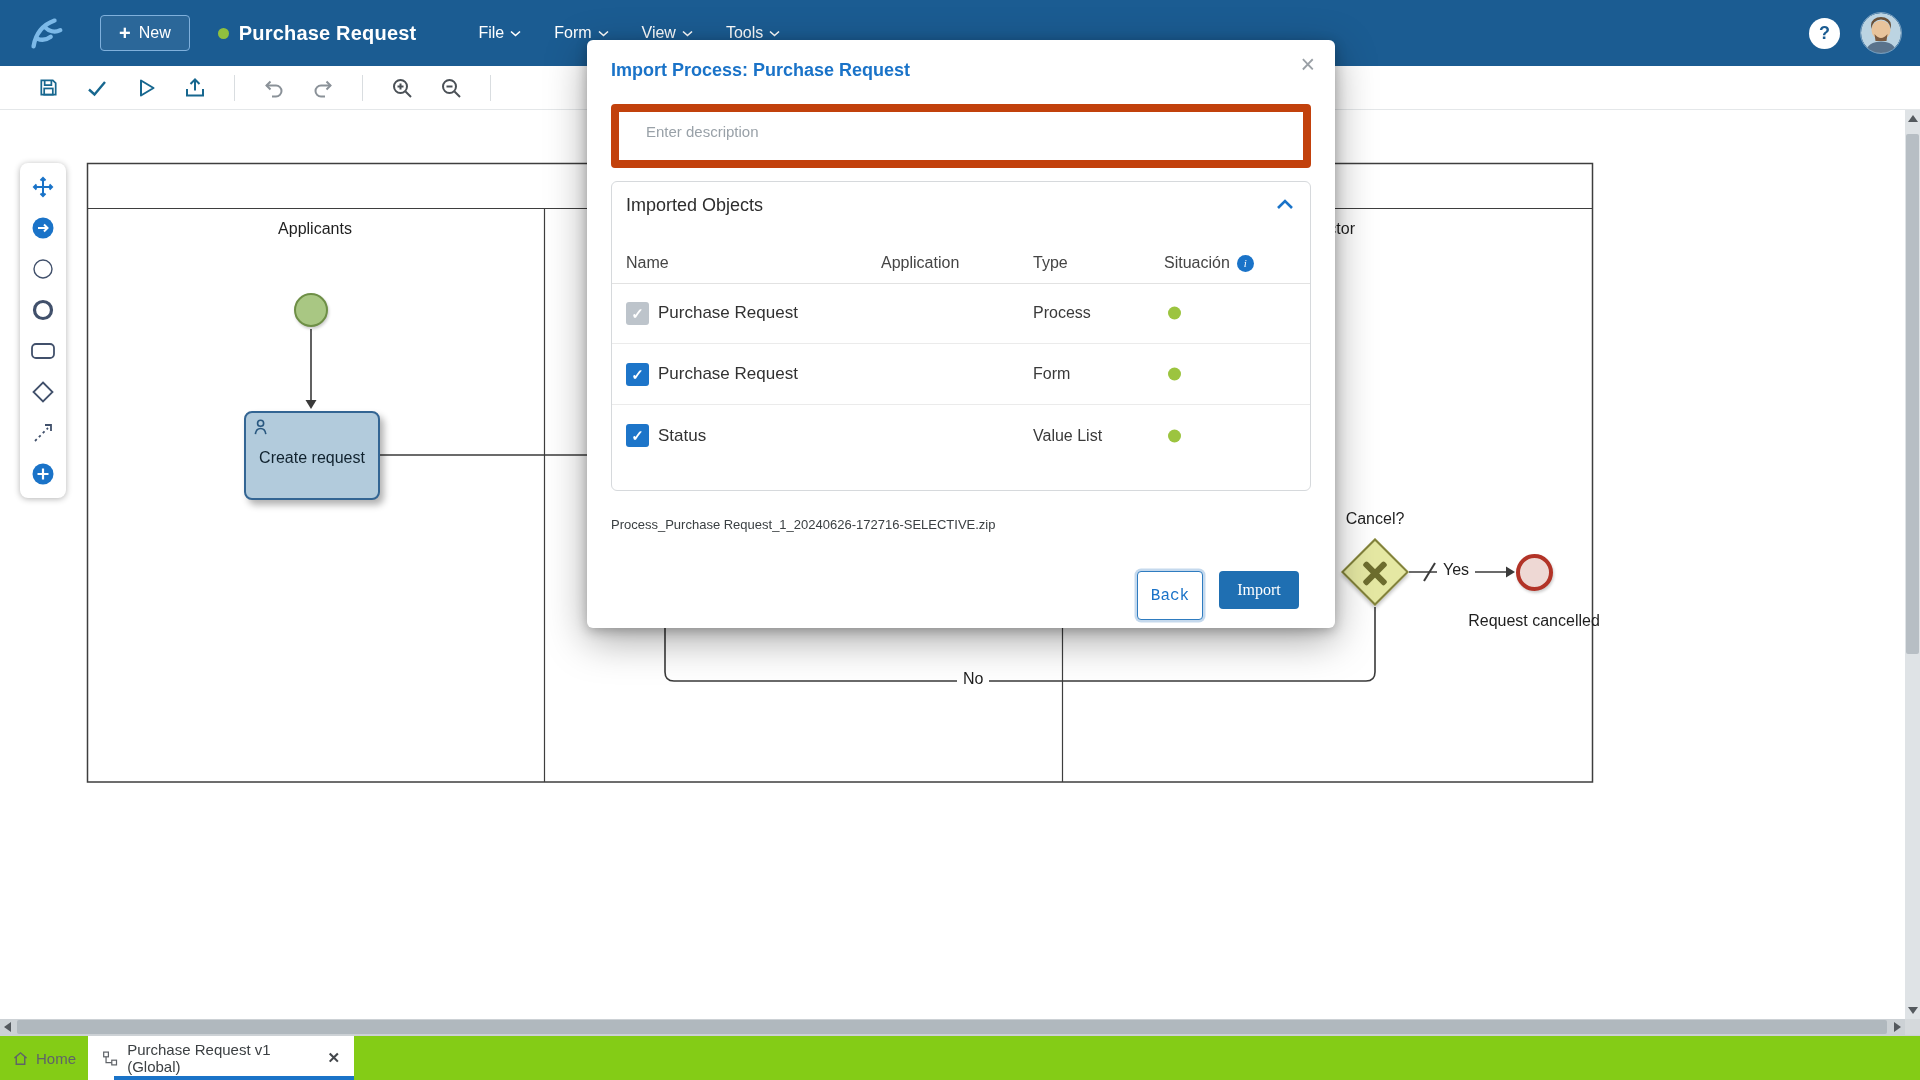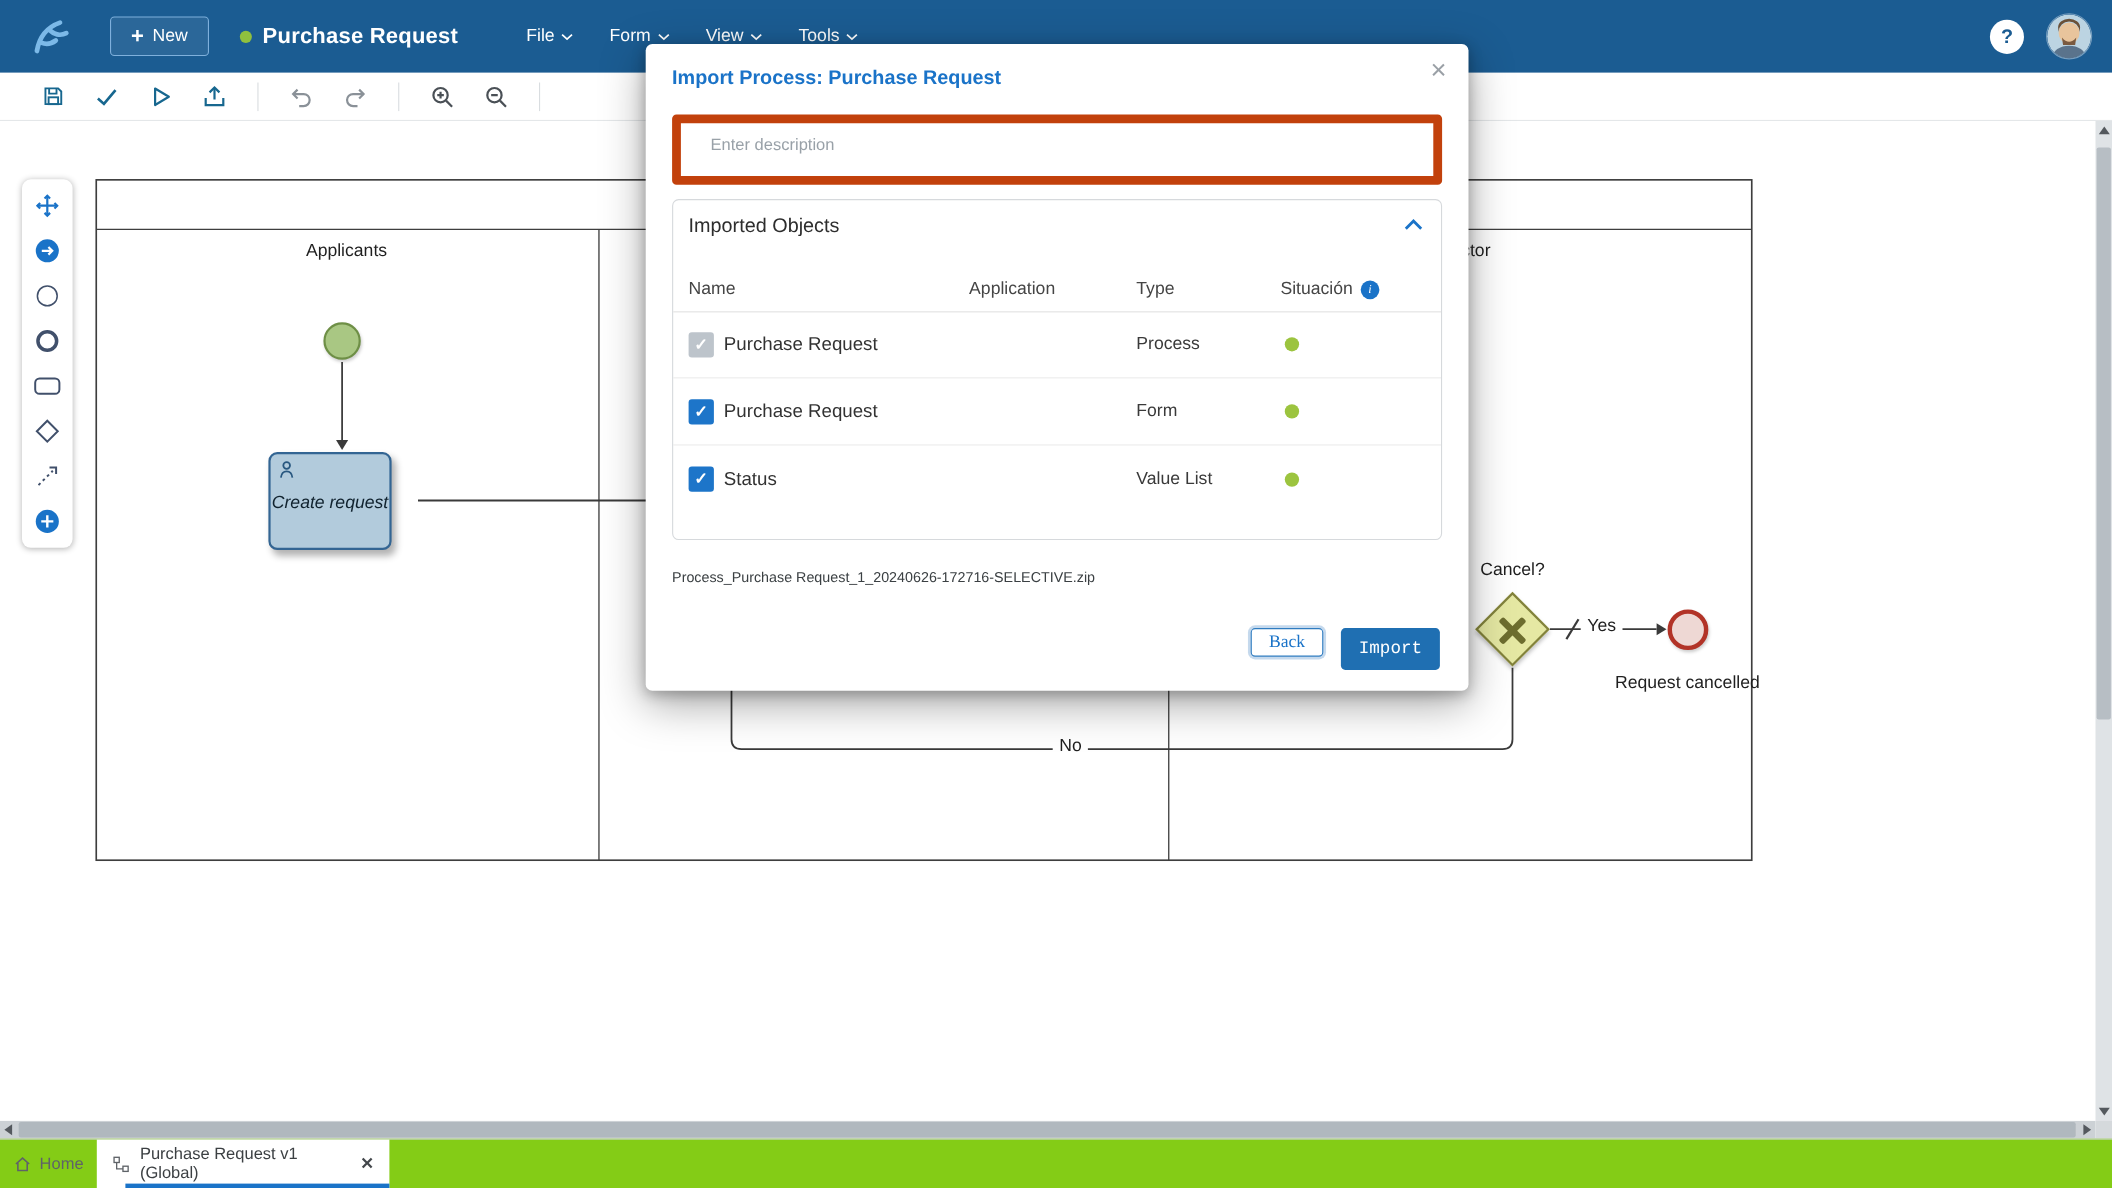--- a/index.html
+++ b/index.html
@@ -28,21 +28,21 @@
   
   .palette{position:absolute;left:20px;top:163px;width:46px;background:#fff;border-radius:8px;box-shadow:0 1px 6px rgba(0,0,0,.3);padding:8px 0;display:flex;flex-direction:column;align-items:center;gap:9px;z-index:40;}
   .pal-btn{width:32px;height:32px;display:flex;align-items:center;justify-content:center;cursor:pointer;}
 
   
   .edges{position:absolute;left:0;top:0;width:1920px;height:1080px;z-index:2;pointer-events:none;}
   .dlabel{position:absolute;font-size:16px;color:#1f1f1f;z-index:3;}
   .center{text-align:center;}
   .wbg{background:#fff;padding:1px 6px;z-index:4;}
   .start-event{position:absolute;left:294px;top:293px;width:34px;height:34px;border-radius:50%;background:#a9c783;border:2px solid #6e8f46;z-index:3;box-shadow:1px 2px 3px rgba(0,0,0,.2);cursor:pointer;}
-  .task{position:absolute;left:244px;top:411px;width:112px;height:89px;border-radius:8px;background:#b2cbdc;border:2px solid #336593;z-index:3;box-shadow:4px 5px 7px rgba(0,0,0,.3);cursor:pointer;font-style:italic;}
+  .task{position:absolute;left:244px;top:411px;width:136px;height:89px;border-radius:8px;background:#b2cbdc;border:2px solid #336593;z-index:3;box-shadow:4px 5px 7px rgba(0,0,0,.3);cursor:pointer;}
   .task .ticon{position:absolute;left:7px;top:5px;}
   .task .tlabel{position:absolute;left:0;right:0;top:36px;text-align:center;font-size:16px;color:#10222e;}
   .gateway{position:absolute;left:1351px;top:548px;width:48px;height:48px;background:#e5e8a3;border:2px solid #82823c;transform:rotate(45deg);z-index:3;box-shadow:2px 2px 4px rgba(0,0,0,.25);cursor:pointer;}
   .gateway .b1{position:absolute;left:20px;top:8px;width:6px;height:30px;background:#6d6d2e;border-radius:2px;}
   .gateway .b2{position:absolute;left:8px;top:20px;width:30px;height:6px;background:#6d6d2e;border-radius:2px;}
   .end-event{position:absolute;left:1516px;top:554px;width:37px;height:37px;border-radius:50%;background:#eed8d4;border:4px solid #b23327;z-index:3;box-shadow:1px 2px 3px rgba(0,0,0,.2);cursor:pointer;}
 
   
   .modal{position:absolute;left:587px;top:40px;width:748px;height:588px;background:#fff;border-radius:6px;z-index:100;box-shadow:0 12px 40px rgba(0,0,0,.35),0 3px 12px rgba(0,0,0,.25);}
   .modal-title{position:absolute;left:24px;top:20px;font-size:18px;color:#1a73c8;font-weight:700;}
@@ -58,22 +58,22 @@
   .row-line{border-bottom:1px solid #ebebeb;}
   .obj-check{position:absolute;left:14px;top:19px;width:23px;height:23px;border-radius:3px;display:flex;align-items:center;justify-content:center;color:#fff;font-size:15px;font-weight:700;line-height:1;}
   .check-blue{background:#1d75c9;cursor:pointer;}
   .check-gray{background:#bdc4cb;}
   .obj-name{position:absolute;left:46px;top:50%;transform:translateY(-50%);font-size:17px;color:#323232;}
   .obj-app{position:absolute;left:269px;top:50%;transform:translateY(-50%);font-size:16px;color:#3a3a3a;}
   .obj-type{position:absolute;left:421px;top:50%;transform:translateY(-50%);font-size:16px;color:#3a3a3a;}
   .obj-dot{position:absolute;left:556px;top:50%;transform:translateY(-50%);width:13px;height:13px;border-radius:50%;background:#9cc43f;}
   .info-icon{display:inline-flex;width:17px;height:17px;border-radius:50%;background:#1a73c8;color:#fff;font-size:11px;align-items:center;justify-content:center;font-style:italic;font-family:"Liberation Serif",serif;margin-left:7px;cursor:pointer;}
   .file-name{position:absolute;left:24px;top:477px;font-size:13px;color:#3b4043;}
-  .btn-back{position:absolute;left:550px;top:531px;width:66px;height:26px;background:#fff;border:1.5px solid #2f7cc0;border-radius:4px;color:#1a73c8;font-size:16px;box-shadow:0 0 0 2.5px rgba(45,120,190,.28);display:flex;align-items:center;justify-content:center;cursor:pointer;font-family:Liberation Serif, serif;}
-  .btn-import{position:absolute;left:632px;top:531px;width:90px;height:38px;background:#1f6fb2;border:none;border-radius:4px;color:#fff;font-size:16px;display:flex;align-items:center;justify-content:center;cursor:pointer;font-family:Liberation Mono, monospace;}
+  .btn-back{position:absolute;left:550px;top:531px;width:66px;height:49px;background:#fff;border:1.5px solid #2f7cc0;border-radius:4px;color:#1a73c8;font-size:16px;box-shadow:0 0 0 2.5px rgba(45,120,190,.28);display:flex;align-items:center;justify-content:center;cursor:pointer;font-family:Liberation Mono, monospace;}
+  .btn-import{position:absolute;left:632px;top:531px;width:80px;height:38px;background:#1f6fb2;border:none;border-radius:4px;color:#fff;font-size:16px;display:flex;align-items:center;justify-content:center;cursor:pointer;font-family:Liberation Serif, serif;}
 
   
   .hscroll{position:absolute;left:0;top:1019px;width:1905px;height:16px;background:#ccd1d5;z-index:55;cursor:pointer;}
   .hs-thumb{position:absolute;left:17px;top:1px;width:1870px;height:14px;background:#b0b8be;border-radius:2px;cursor:pointer;}
   .tri{position:absolute;width:0;height:0;}
   .tri-left{left:4px;top:3px;border-top:5px solid transparent;border-bottom:5px solid transparent;border-right:7px solid #54595e;}
   .tri-right{right:4px;top:3px;border-top:5px solid transparent;border-bottom:5px solid transparent;border-left:7px solid #54595e;}
   .vscroll{position:absolute;left:1905px;top:110px;width:15px;height:909px;background:#dfe3e6;z-index:55;cursor:pointer;}
   .vs-thumb{position:absolute;left:1px;top:24px;width:13px;height:520px;background:#b7bec4;border-radius:2px;cursor:pointer;}
   .tri-up{left:3px;top:5px;border-left:5px solid transparent;border-right:5px solid transparent;border-bottom:7px solid #54595e;}

